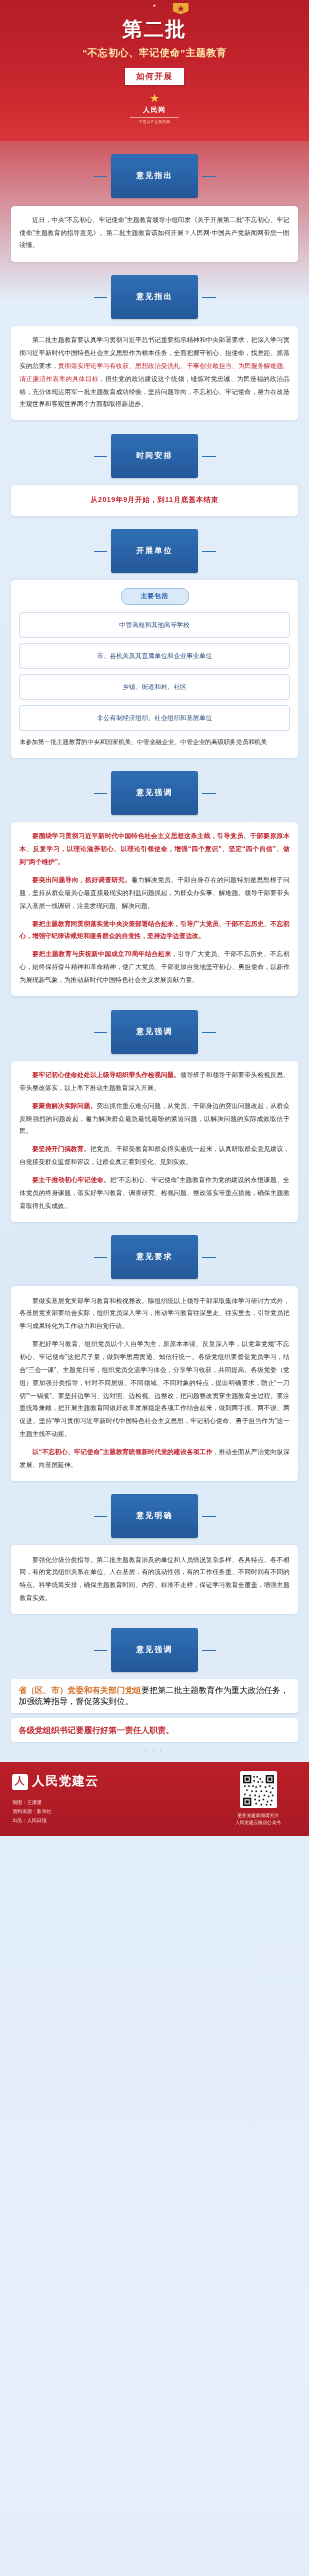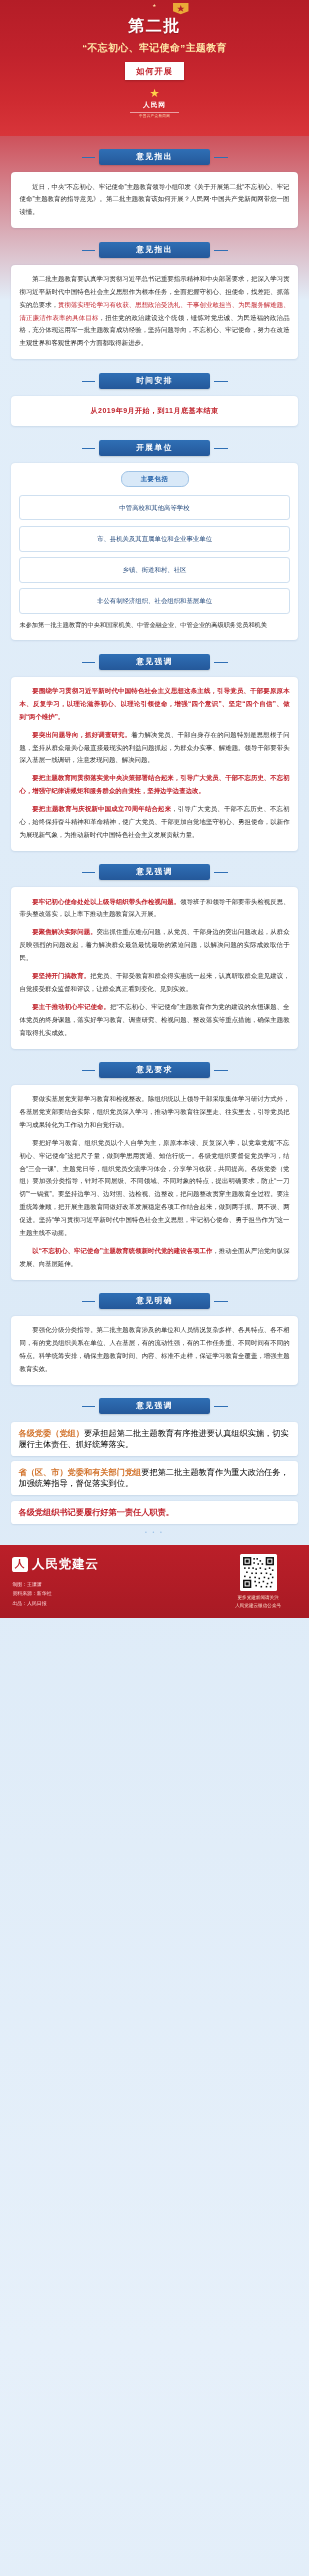--- a/index.html
+++ b/index.html
@@ -31,21 +31,21 @@
   }
   .hdr-flag{
     position:absolute; top:3.1px; left:50%; transform:translateX(-50%);
     font-size:4.6px; color:#ffd9a0; letter-spacing:0.5px;
   }
   .hdr-ribbon{
     position:absolute; top:2.1px; right:120px;
     width:17.5px;height:13.4px;
   }
   .hdr-title1 {
-    font-size: 16px; font-weight: bold; color:#ffffff; letter-spacing:1.5px;
+    font-size: 20px; font-weight: bold; color:#ffffff; letter-spacing:1.5px;
     line-height:1.3; margin-top:3.1px;
     text-shadow: 0 0.5px 1px rgba(0,0,0,.25);
     text-align: center;
   }
   .hdr-title2 {
     font-size: 9.8px; font-weight: bold; color:#ffe9a8; letter-spacing:0.5px;
     margin-top:5px;
   }
   .hdr-badge {
     display:inline-block;
@@ -73,27 +73,27 @@
   }
   .emblem-line{
     width:49px;height:0.5px;background:rgba(255,255,255,.55);margin:2.1px auto;
   }
 
   
   .sec { padding: 0 11.3px; }
   .sec-title {
     margin: 13.4px auto 7.2px auto;
     display:block;
-    width:111px;
+    width:87px;
     text-align:center;
     color:#ffffff;
     font-size:7.7px;
     font-weight:bold;
     letter-spacing:1.5px;
-    padding:3px 0;
+    padding:17px 0;
     border-radius:2.1px;
     background: linear-gradient(180deg,#2f6fb5 0%, #24589a 100%);
     box-shadow: 0 1px 1.5px rgba(0,0,0,.15);
     position:relative;
   }
   .sec-title:before, .sec-title:after{
     content:"";
     position:absolute; top:50%; width:13.4px; height:0.5px;
     background:#2f6fb5;
   }
@@ -284,21 +284,20 @@
       <p class="tx"><span class="lead">要把好学习教育、组织党员以个人自学为主，原原本本读、反复深入学，以党章党规“不忘初心、牢记使命”这把尺子量，做到学思用贯通、知信行统一。</span>各级党组织要督促党员学习，结合“三会一课”、主题党日等，组织党员交流学习体会，分享学习收获，共同提高。各级党委（党组）要加强分类指导，针对不同层级、不同领域、不同对象的特点，提出明确要求，防止“一刀切”“一锅煮”。要坚持边学习、边对照、边检视、边整改，把问题整改贯穿主题教育全过程。要注重统筹兼顾，把开展主题教育同做好改革发展稳定各项工作结合起来，做到两手抓、两不误、两促进。坚持“学习贯彻习近平新时代中国特色社会主义思想，牢记初心使命、勇于担当作为”这一主题主线不动摇。</p>
       <p class="tx"><span class="hl-red bold">以“不忘初心、牢记使命”主题教育统领新时代党的建设各项工作</span>，推动全面从严治党向纵深发展、向基层延伸。</p>
     </div>
 
     <div class="sec-title">意见明确</div>
     <div class="card">
       <p class="tx"><span class="lead">要强化分级分类指导。</span>第二批主题教育涉及的单位和人员情况复杂多样、各具特点、各不相同，有的党员组织关系在单位、人在基层，有的流动性强，有的工作任务重、不同时间有不同的特点。科学统筹安排，确保主题教育时间、内容、标准不走样，保证学习教育全覆盖，增强主题教育实效。</p>
     </div>
 
     <div class="sec-title">意见强调</div>
-    <div class="req-row"><span class="lead">各级党委（党组）</span>要承担起第二批主题教育有序推进要认真组织实施，切实履行主体责任、抓好统筹落实。</div>
     <div class="req-row"><span class="lead">省（区、市）党委和有关部门党组</span>要把第二批主题教育作为重大政治任务，加强统筹指导，督促落实到位。</div>
     <div class="req-row"><span class="hl-red bold">各级党组织书记要履行好第一责任人职责。</span></div>
 
     <div class="divider-dots">• • •</div>
   </div>
 
   <div class="footer">
     <div class="footer-logo">
       <span class="logo-mark">人</span>
       <span>人民党建云</span>

